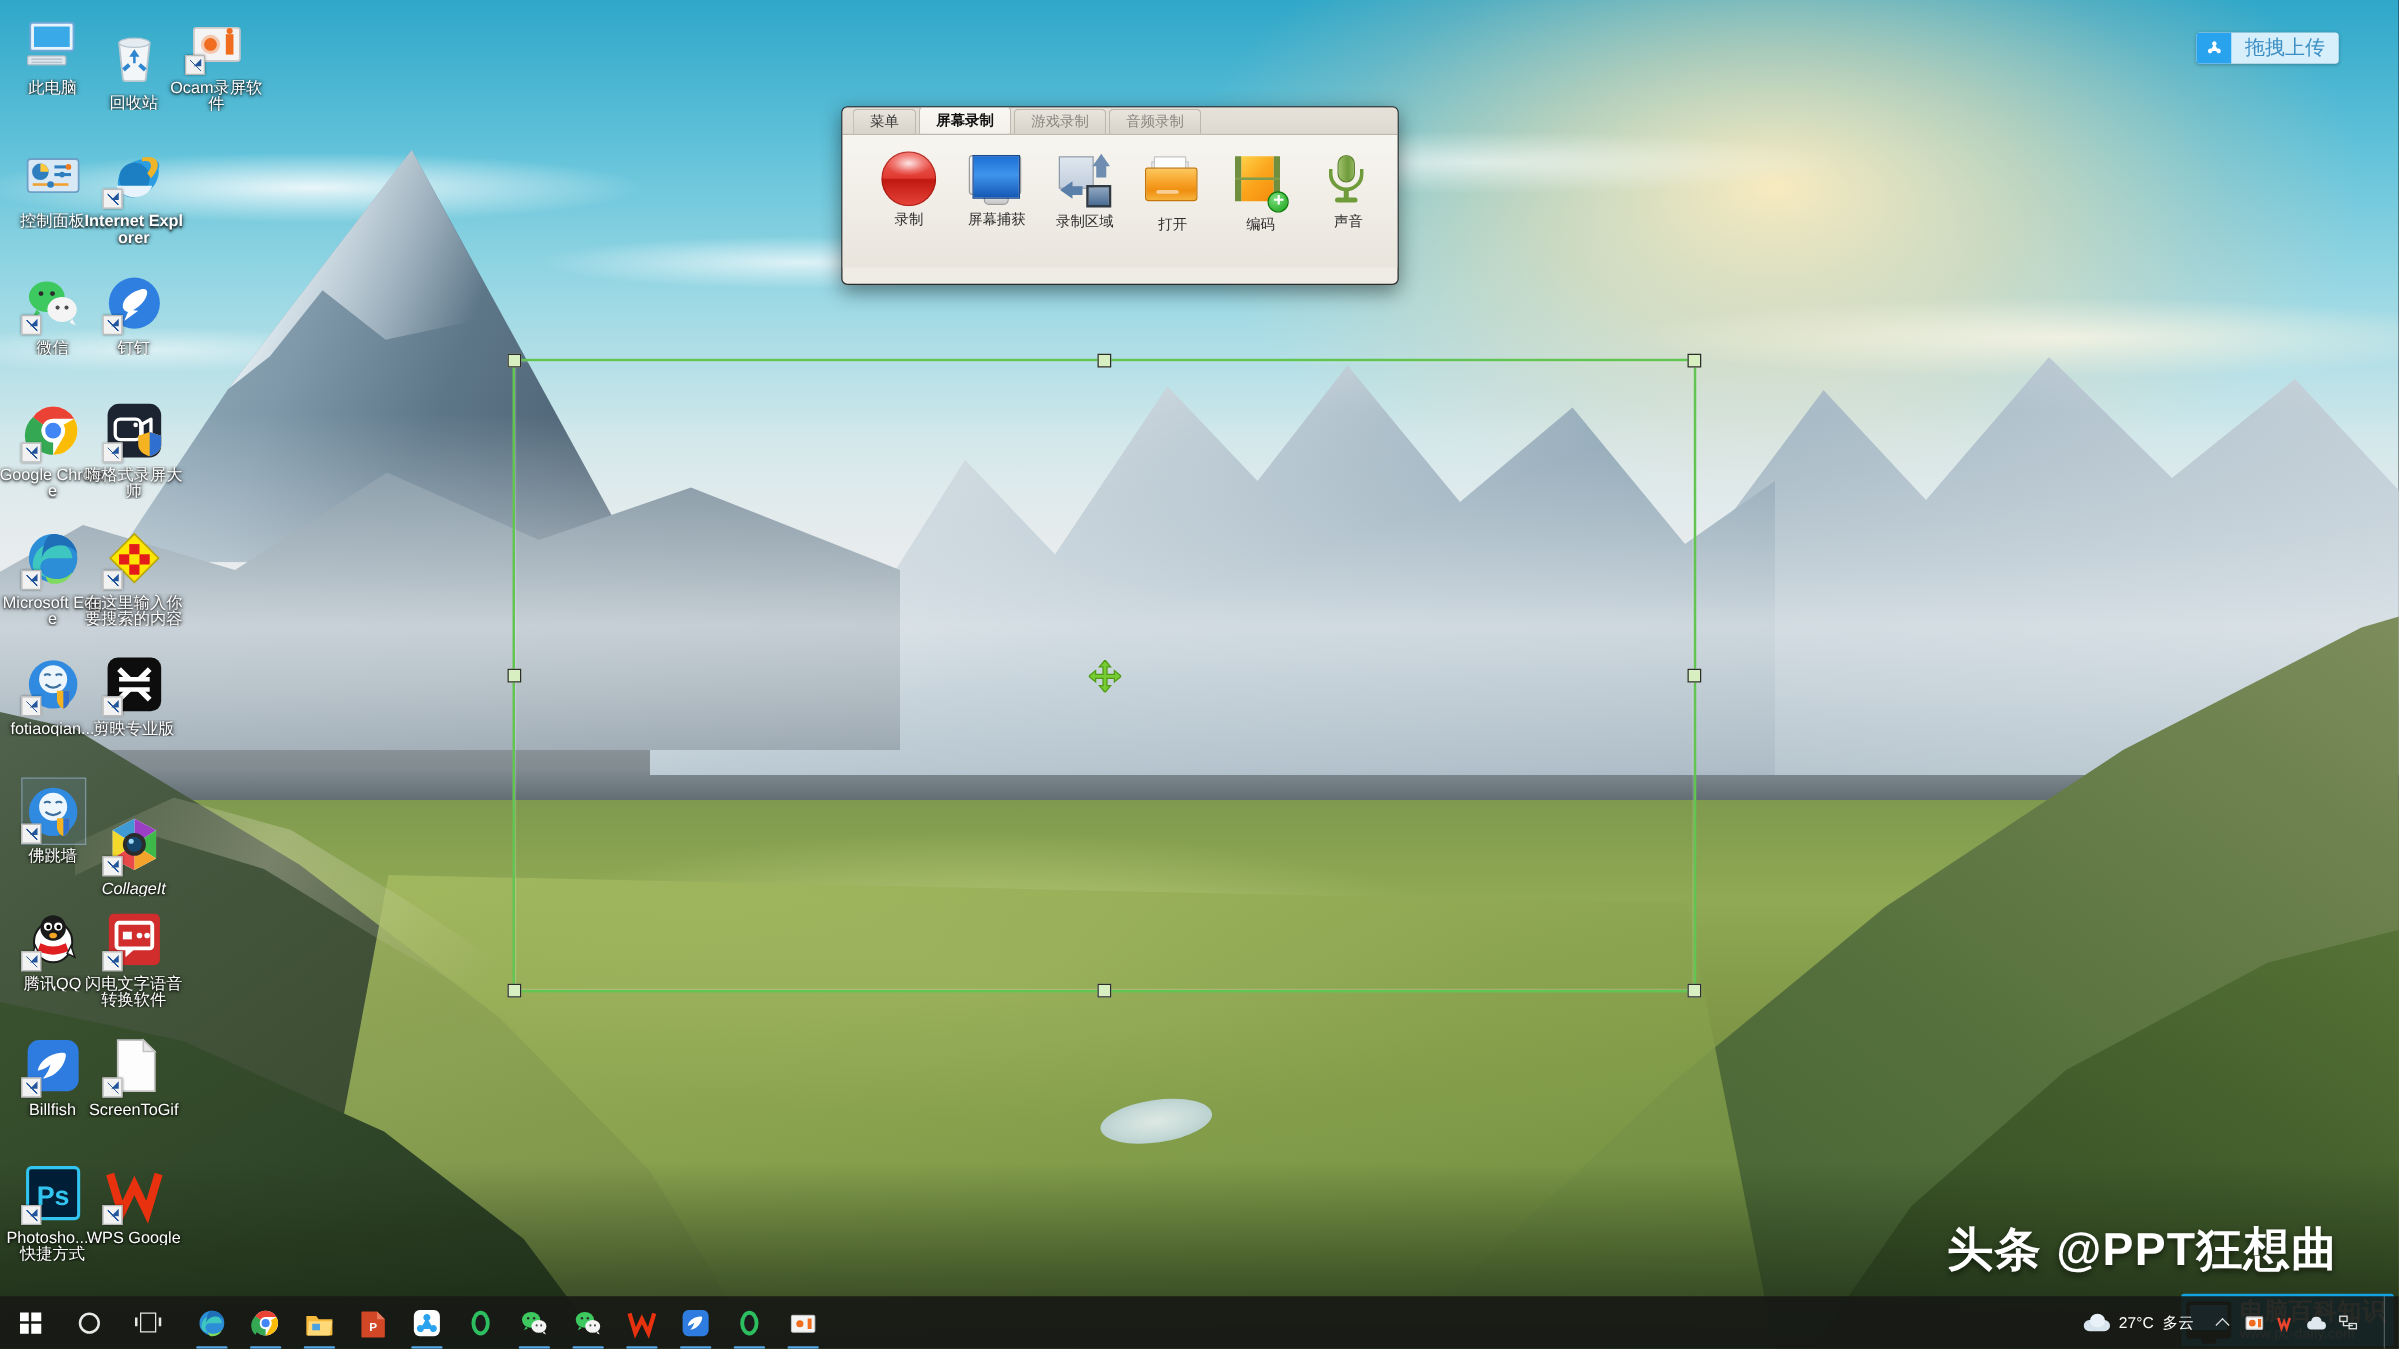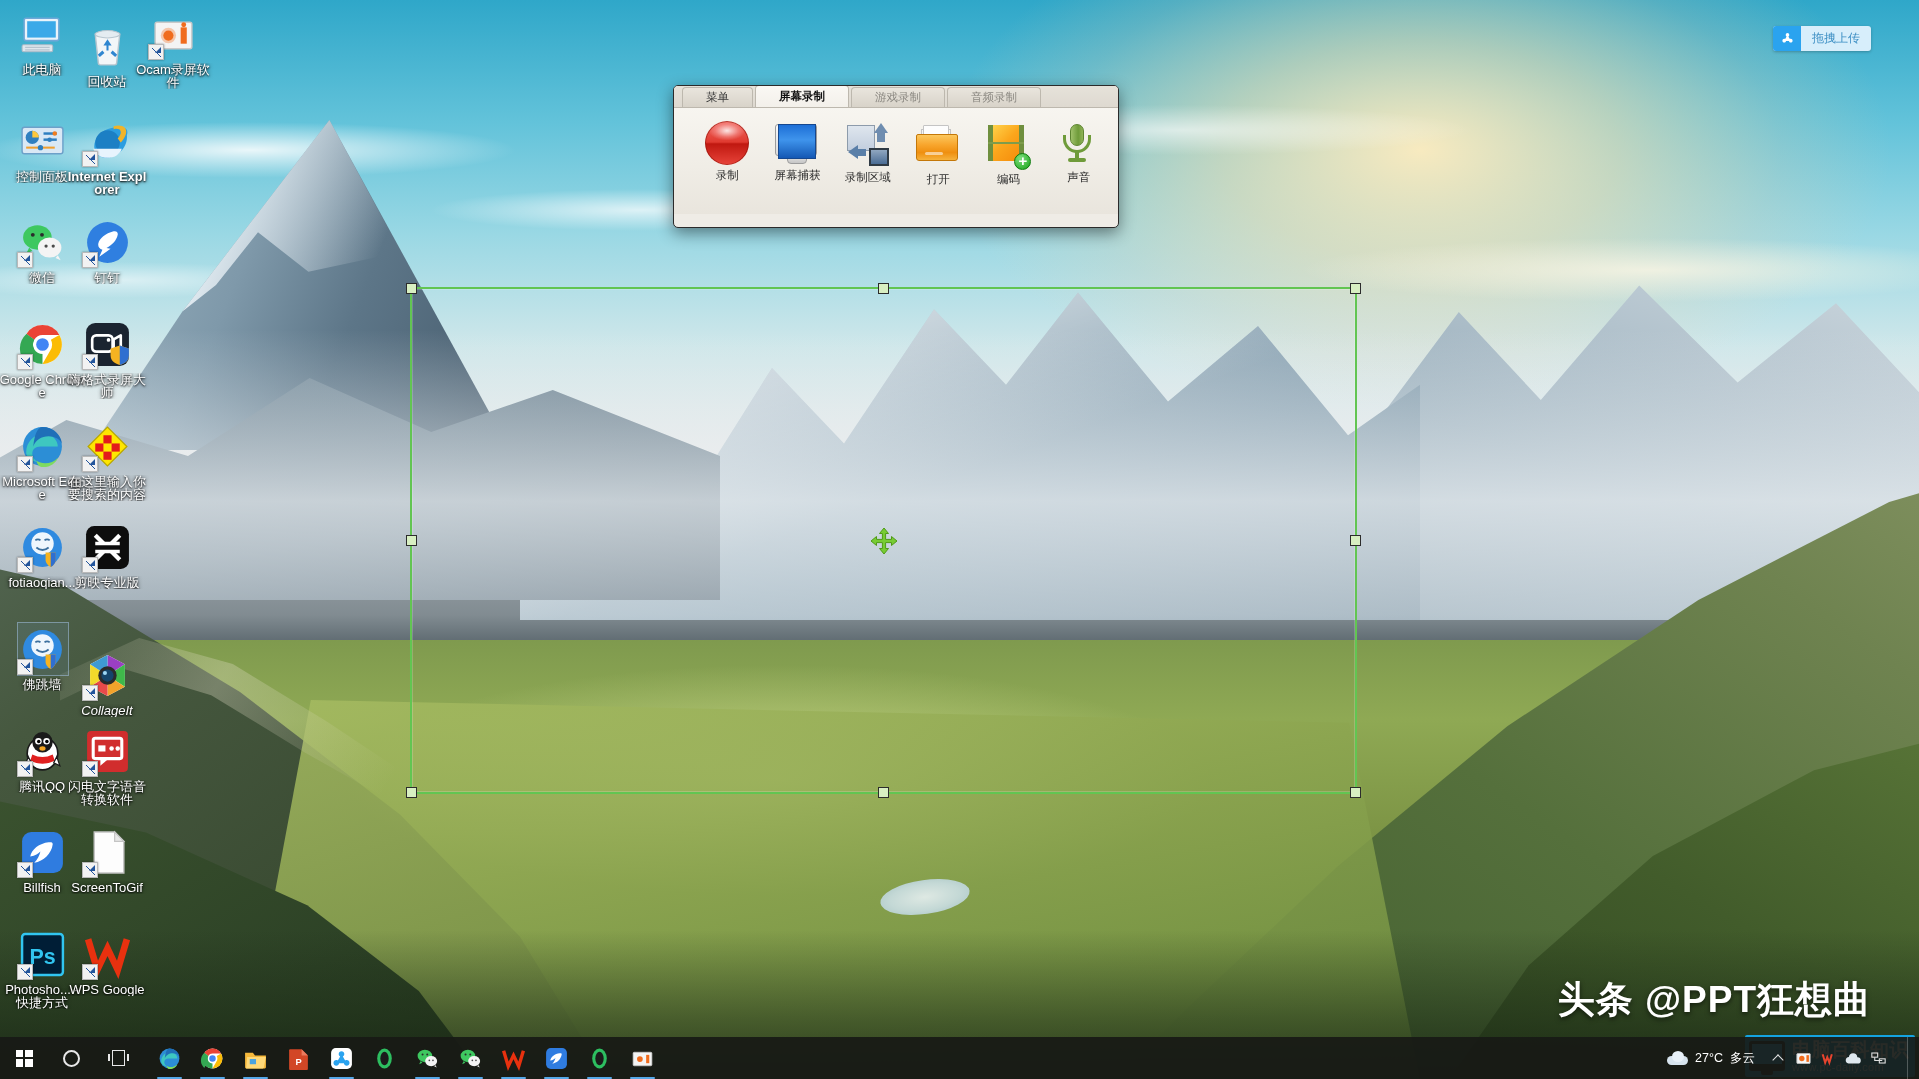--- a/index.html
+++ b/index.html
@@ -187,21 +187,21 @@
     width:24px; height:18px; color:#ddd; font-size:12px;
     display:flex; align-items:center; justify-content:center; cursor:default;
   }
 
   #ocam-tabs {
     height:22px; display:flex; align-items:flex-end; padding-left:8px;
     background:linear-gradient(to bottom,#e6e2da,#ded9d0);
     border-bottom:1px solid #bdb8ae;
   }
   .ocam-tab {
-    height:20px; padding:0 23px; font-size:11.5px; color:#3a3a3a;
+    height:20px; padding:0 13px; font-size:11.5px; color:#3a3a3a;
     display:flex; align-items:center;
     background:linear-gradient(to bottom,#e9e5dd,#d8d3c9);
     border:1px solid #bdb8ae; border-bottom:none;
     border-radius:4px 4px 0 0; margin-right:2px; cursor:default;
   }
   .ocam-tab.active {
     background:linear-gradient(to bottom,#faf8f4,#f3f0ea);
     color:#111; font-weight:bold; height:22px;
     border-color:#bdb8ae; position:relative; z-index:2;
   }
@@ -349,21 +349,21 @@
     position:absolute; right:48px; top:26px; height:25px;
     display:flex; align-items:center;
     background:#d7eefb; border-radius:3px; overflow:hidden;
     box-shadow:0 1px 3px rgba(0,0,0,.25);
   }
   #upload-widget .uw-icon {
     width:28px; height:25px; background:#2aa3ef;
     display:flex; align-items:center; justify-content:center;
   }
   #upload-widget .uw-text {
-    padding:0 11px; font-size:12px; color:#3d8fc4; white-space:nowrap;
+    padding:0 11px; font-size:16px; color:#3d8fc4; white-space:nowrap;
   }
 
   
   #wm-toutiao {
     position:absolute; right:48px; bottom:54px;
     font-size:37px; font-weight:bold; color:#fff; letter-spacing:1px;
     text-shadow:0 2px 5px rgba(0,0,0,.6);
     -webkit-user-select:none; user-select:none;
   }
   #wm-site {

